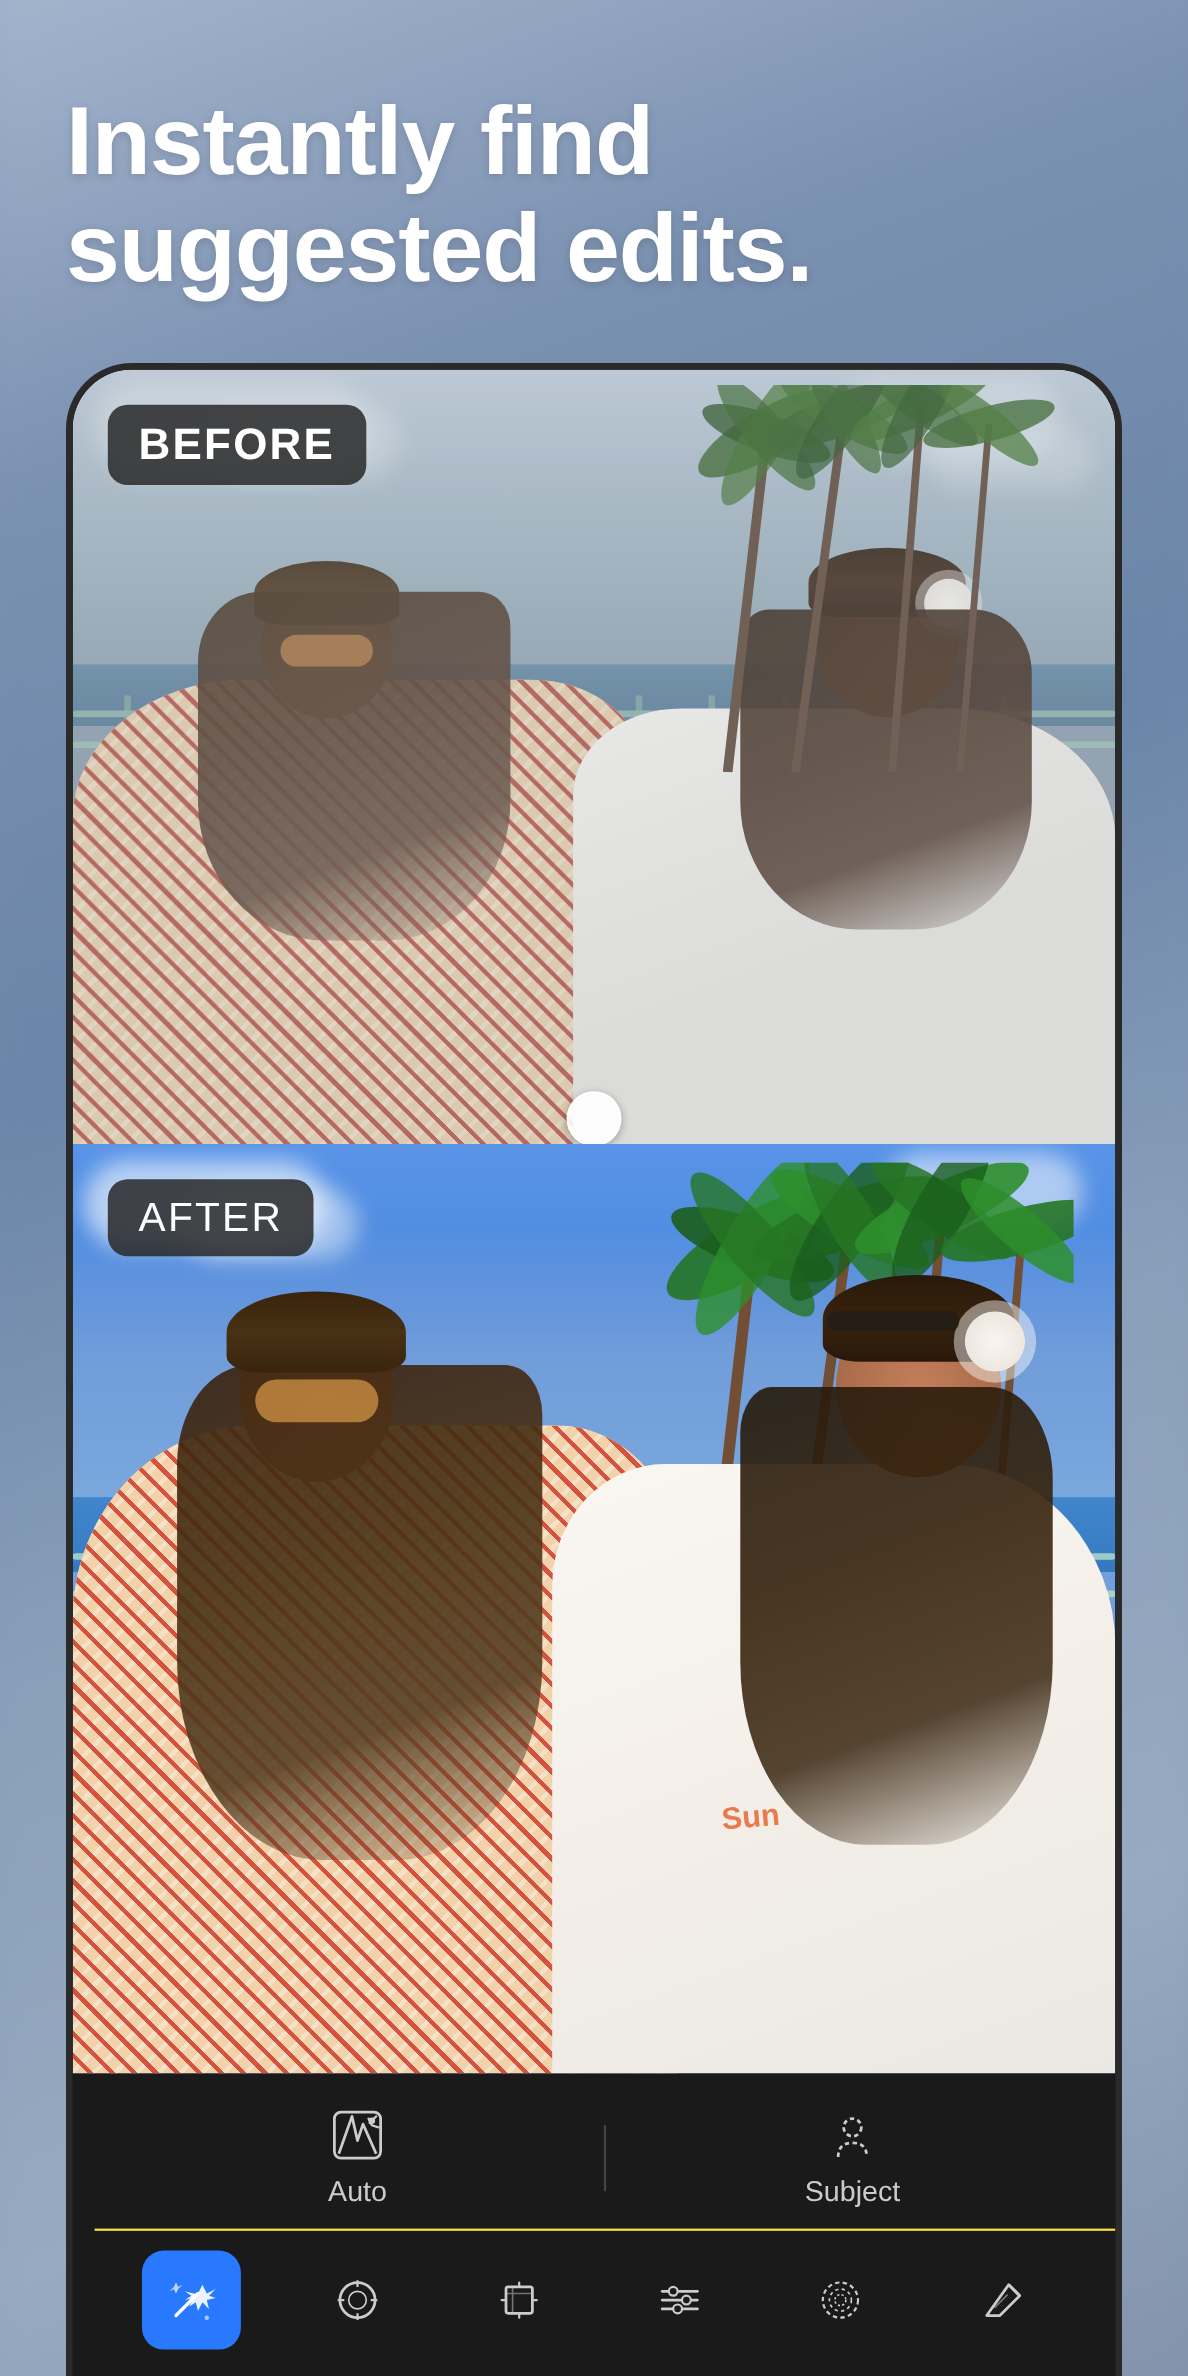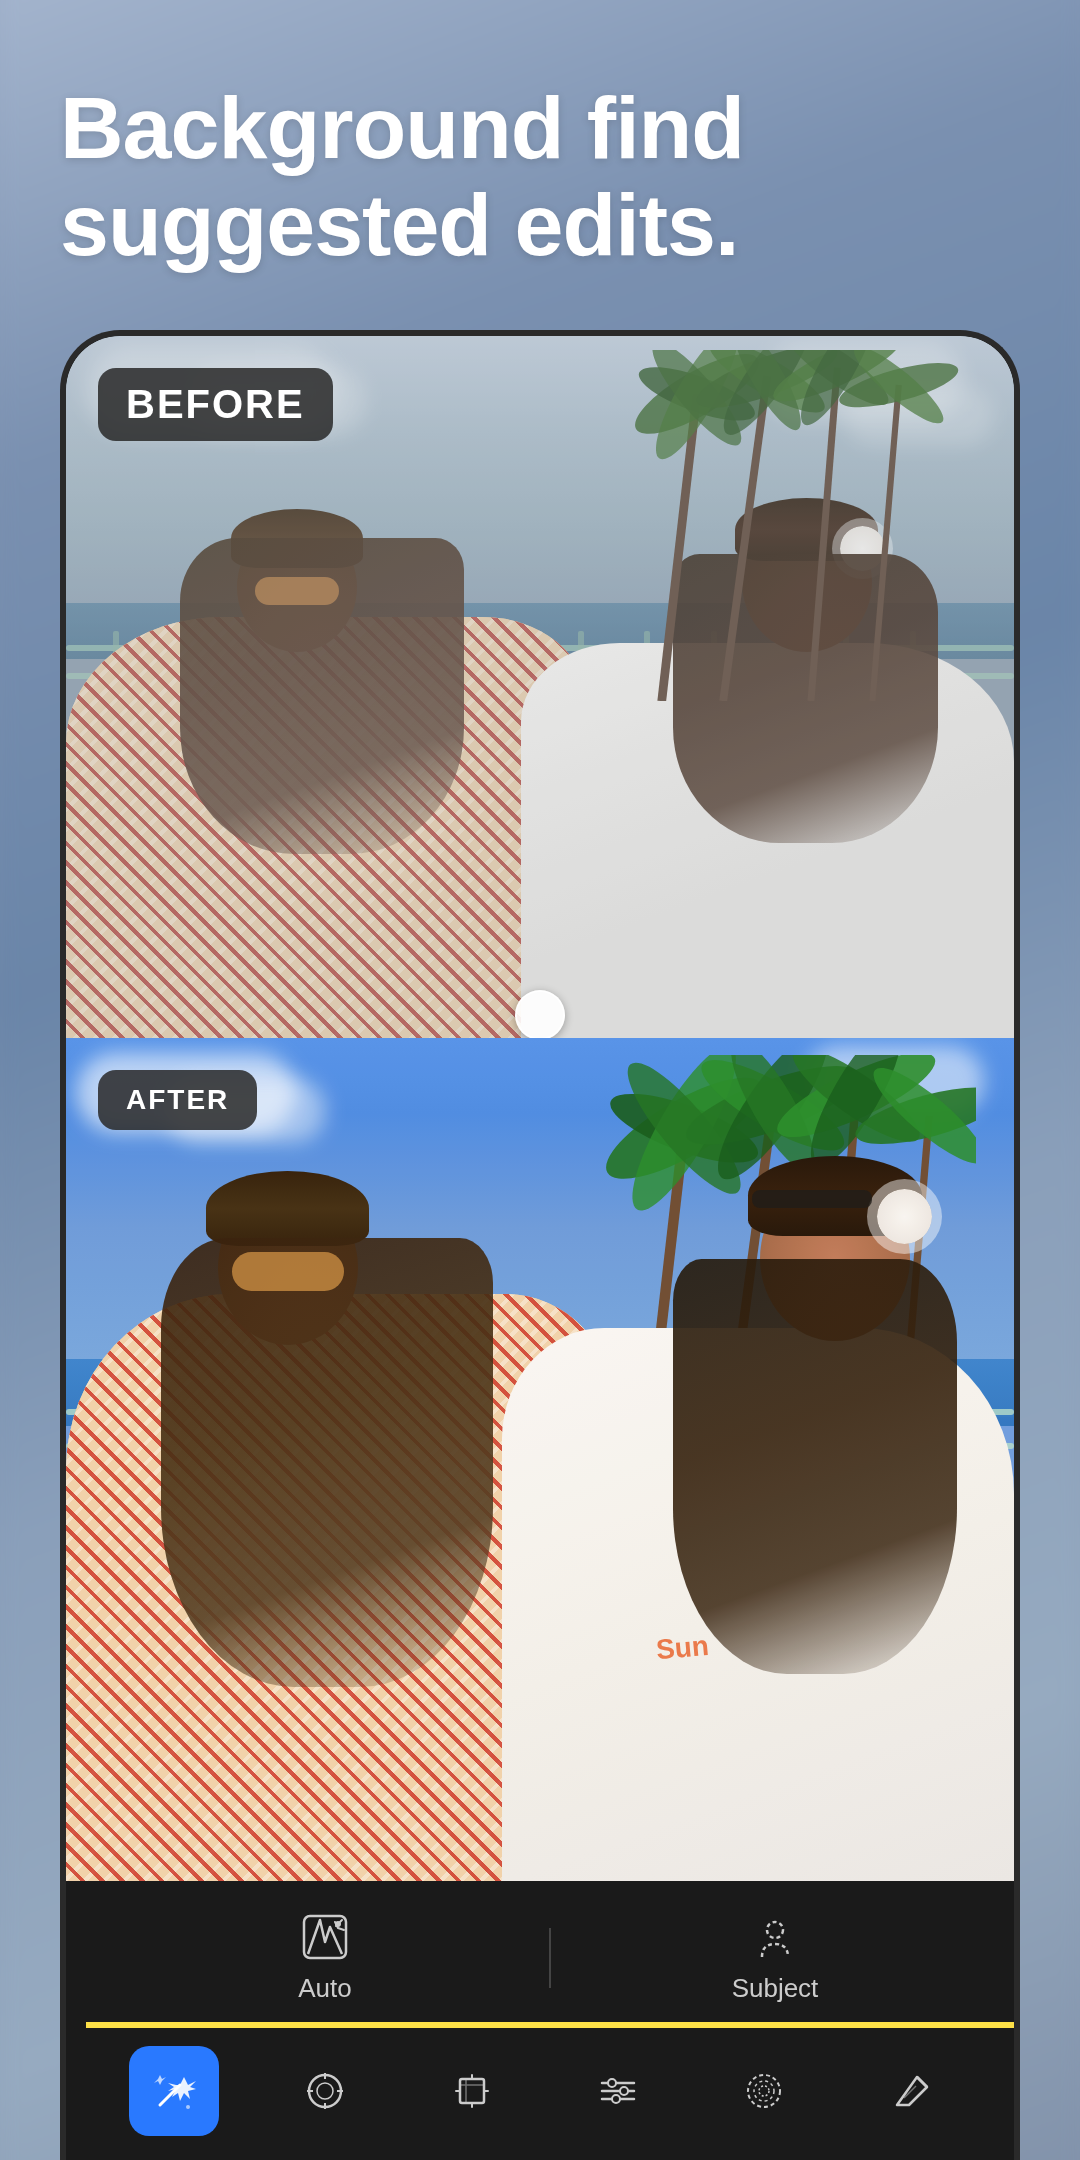--- a/index.html
+++ b/index.html
@@ -96,22 +96,22 @@
       z-index: 5;
     }
 
     
     .label-after {
       position: absolute;
       top: 32px;
       left: 32px;
       background: rgba(40,40,40,0.85);
       color: white;
-      font-size: 28px;
-      font-weight: 700;
+      font-size: 37px;
+      font-weight: 400;
       padding: 14px 28px;
       border-radius: 18px;
       letter-spacing: 2px;
       z-index: 5;
     }
 
     
     .divider-handle {
       position: absolute;
       left: 50%;
@@ -147,21 +147,21 @@
       display: flex;
       flex-direction: column;
       gap: 0;
     }
 
     .toolbar-tabs {
       display: flex;
       align-items: center;
       justify-content: space-around;
       padding: 10px 20px 18px;
-      border-bottom: 6px solid #fde047;
+      border-bottom: 2px solid #fde047;
       margin-left: 20px;
     }
 
     .toolbar-divider {
       width: 2px;
       height: 60px;
       background: #444;
       margin: 0 5px;
     }
 
@@ -357,21 +357,21 @@
       background: rgba(140,180,160,0.6);
       border-radius: 2px;
     }
   </style>
 </head>
 <body>
 
 <div class="bg-blur"></div>
 
 <div class="hero-text">
-  <h1 class="hero-title">Background find suggested edits.</h1>
+  <h1 class="hero-title">Instantly find suggested edits.</h1>
 </div>
 
 <div class="phone-wrapper">
   <div class="phone-frame">
 
     <div class="image-container">
 
       <div class="before-panel">
         <div class="photo-before-scene">
 

